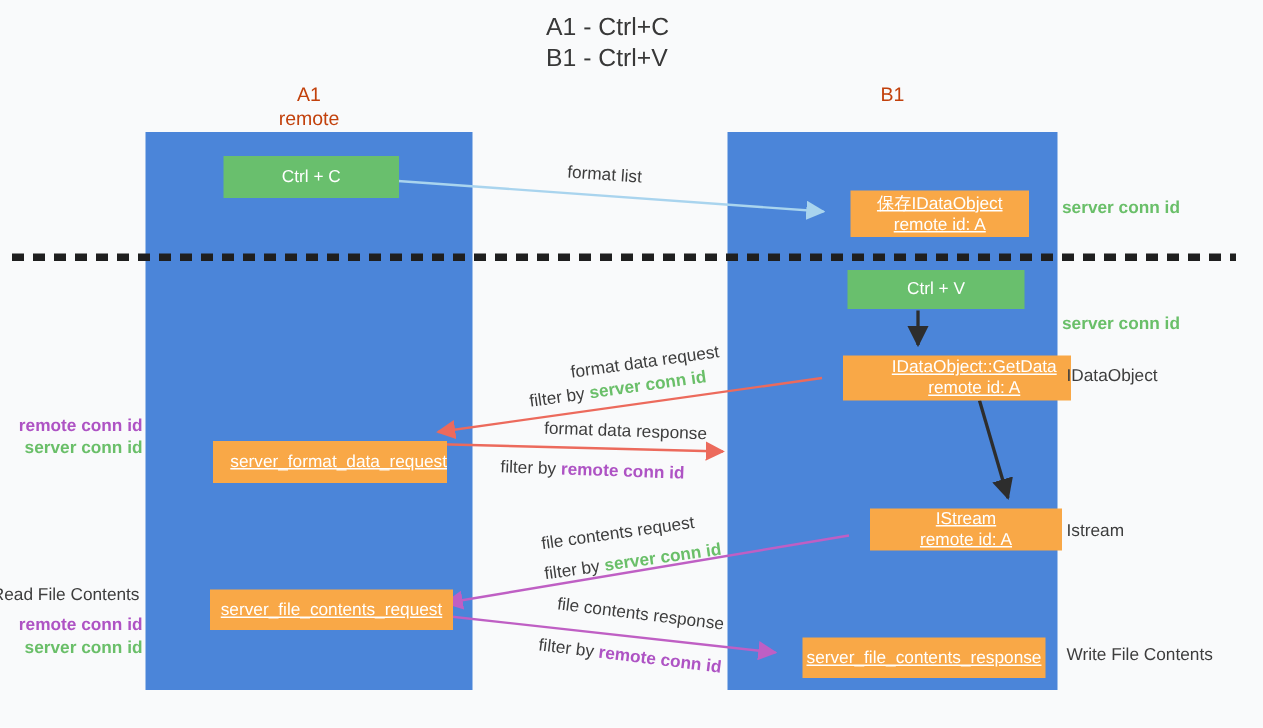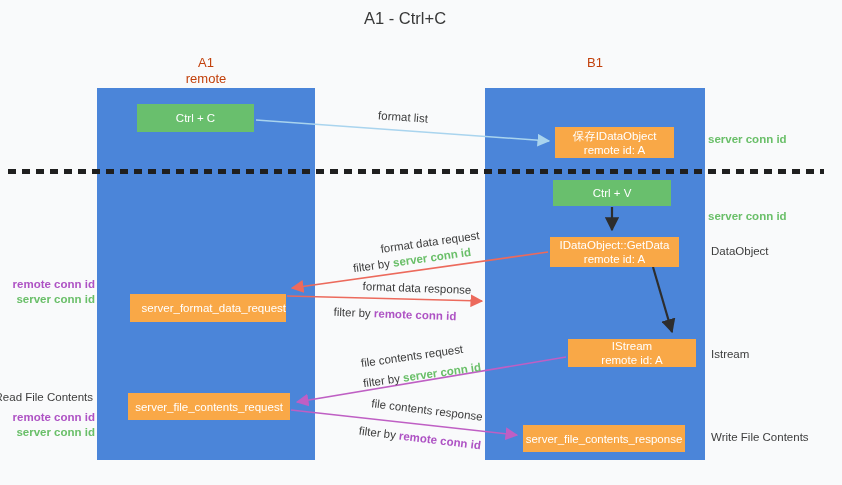--- a/index.html
+++ b/index.html
@@ -4,38 +4,39 @@
 <style>
   html,body{margin:0;padding:0;}
   body{font-family:"Liberation Sans","DejaVu Sans",sans-serif;background:#fff;}
   .canvas{position:relative;width:842px;height:485px;background:#f9fafb;overflow:hidden;}
   .col{position:absolute;top:88px;height:372px;background:#4b85d9;z-index:1;}
   .col-header{position:absolute;top:55px;text-align:center;font-size:13px;color:#c2410c;line-height:16px;z-index:3;}
   .title{position:absolute;left:364px;top:8px;font-size:16.5px;color:#383838;line-height:21px;z-index:3;}
   .dotted{position:absolute;left:8px;top:169px;width:816px;height:5px;z-index:3;
     background:repeating-linear-gradient(to right,#1f1f1f 0 8px,transparent 8px 14px);}
   .node{position:absolute;z-index:3;color:#fff;font-size:11.5px;display:flex;flex-direction:column;
-    align-items:center;justify-content:center;text-align:center;line-height:14px;}
+    align-items:center;justify-content:center;text-align:center;line-height:14px;margin-left:12px;}
   .green-box{background:#69bf6d;}
-  .orange-box{background:#f9a847;}
+  .orange-box{background:#f9a847;text-decoration:underline;}
   .lbl{position:absolute;z-index:3;font-size:11.5px;color:#3d3d3d;white-space:nowrap;}
   .arrow-lbl{position:absolute;z-index:3;font-size:11.5px;color:#3d3d3d;white-space:nowrap;}
   .ctr{transform-origin:center center;}
   .green-txt{color:#6abf69;font-weight:bold;}
   .purple-txt{color:#ae53c4;font-weight:bold;}
   .side-stack{position:absolute;z-index:3;text-align:right;font-size:11.5px;line-height:15px;white-space:nowrap;}
   svg.arrows{position:absolute;left:0;top:0;z-index:2;}
 </style>
 </head>
 <body>
 
 <div class="canvas">
 
   <div class="title">
     <div>A1 - Ctrl+C</div>
+    <div>B1 - Ctrl+V</div>
   </div>
 
   <div class="col-header" style="left:97px;width:218px;">
     <div>A1</div>
     <div>remote</div>
   </div>
   <div class="col-header" style="left:485px;width:220px;">
     <div>B1</div>
   </div>
 
@@ -74,21 +75,21 @@
 
   <div class="node orange-box" style="left:555px;top:127px;width:119px;height:31px;">
     <div>保存IDataObject</div>
     <div>remote id: A</div>
   </div>
 
   <div class="node green-box" style="left:553px;top:180px;width:118px;height:26px;align-items:center;">
     <div>Ctrl + V</div>
   </div>
 
-  <div class="node orange-box" style="left:550px;top:237px;width:129px;height:30px;">
+  <div class="node orange-box" style="left:550px;top:237px;width:129px;height:30px;padding-left:23px;">
     <div>IDataObject::GetData</div>
     <div>remote id: A</div>
   </div>
 
   <div class="node orange-box" style="left:130px;top:294px;width:156px;height:28px;align-items:flex-end;">
     <div>server_format_data_request</div>
   </div>
 
 
   <div class="node orange-box" style="left:568px;top:339px;width:128px;height:28px;">
@@ -121,21 +122,21 @@
     <span>filter by </span><span class="green-txt">server conn id</span>
   </div>
 
   <div class="arrow-lbl ctr" style="left:427px;top:410px;transform:translate(-50%,-50%) rotate(7deg);">file contents response</div>
   <div class="arrow-lbl ctr" style="left:420px;top:438px;transform:translate(-50%,-50%) rotate(7deg);">
     <span>filter by </span><span class="purple-txt">remote conn id</span>
   </div>
 
   <div class="lbl green-txt" style="left:708px;top:133px;">server conn id</div>
   <div class="lbl green-txt" style="left:708px;top:210px;">server conn id</div>
-  <div class="lbl" style="left:711px;top:245px;">DataObject</div>
+  <div class="lbl" style="left:711px;top:245px;">IDataObject</div>
   <div class="lbl" style="left:711px;top:348px;">Istream</div>
   <div class="lbl" style="left:711px;top:431px;">Write File Contents</div>
 
   <div class="side-stack" style="right:747px;top:277px;">
     <div class="purple-txt">remote conn id</div>
     <div class="green-txt">server conn id</div>
   </div>
 
   <div class="lbl" style="right:749px;top:391px;">Read File Contents</div>
 

